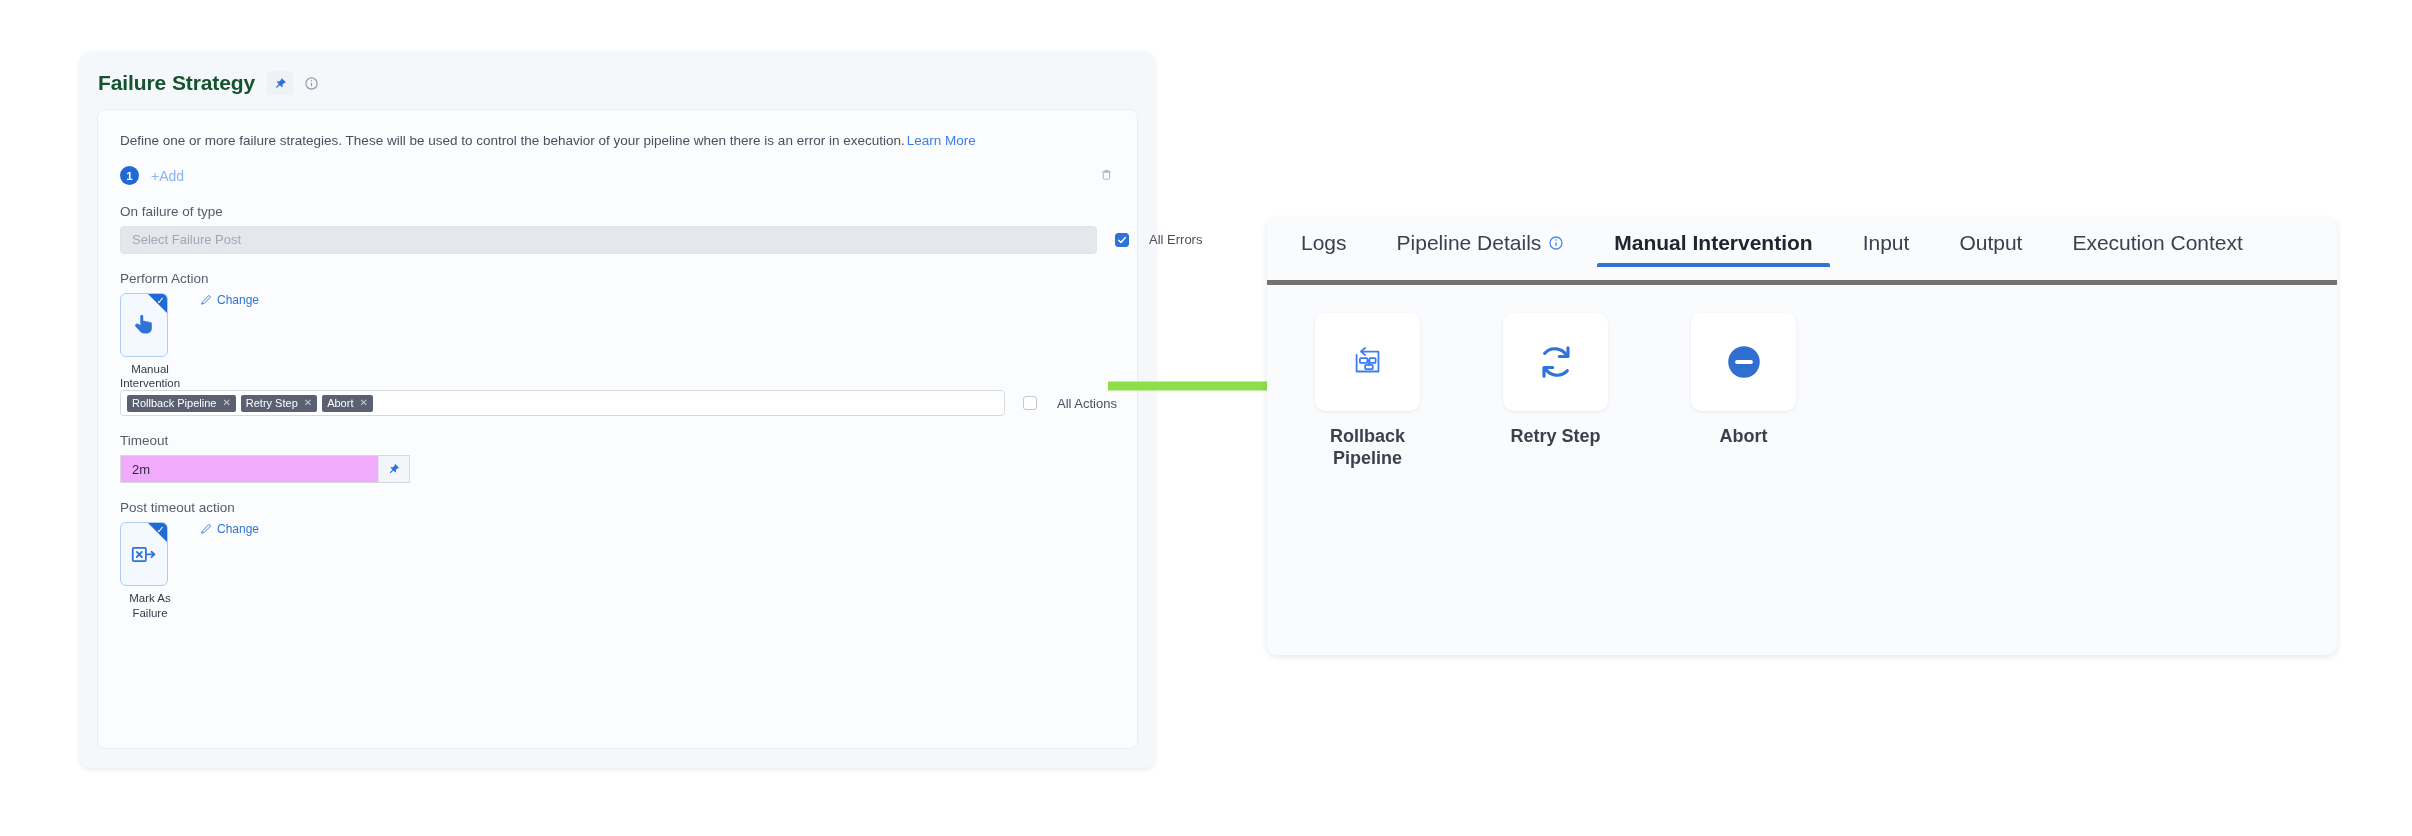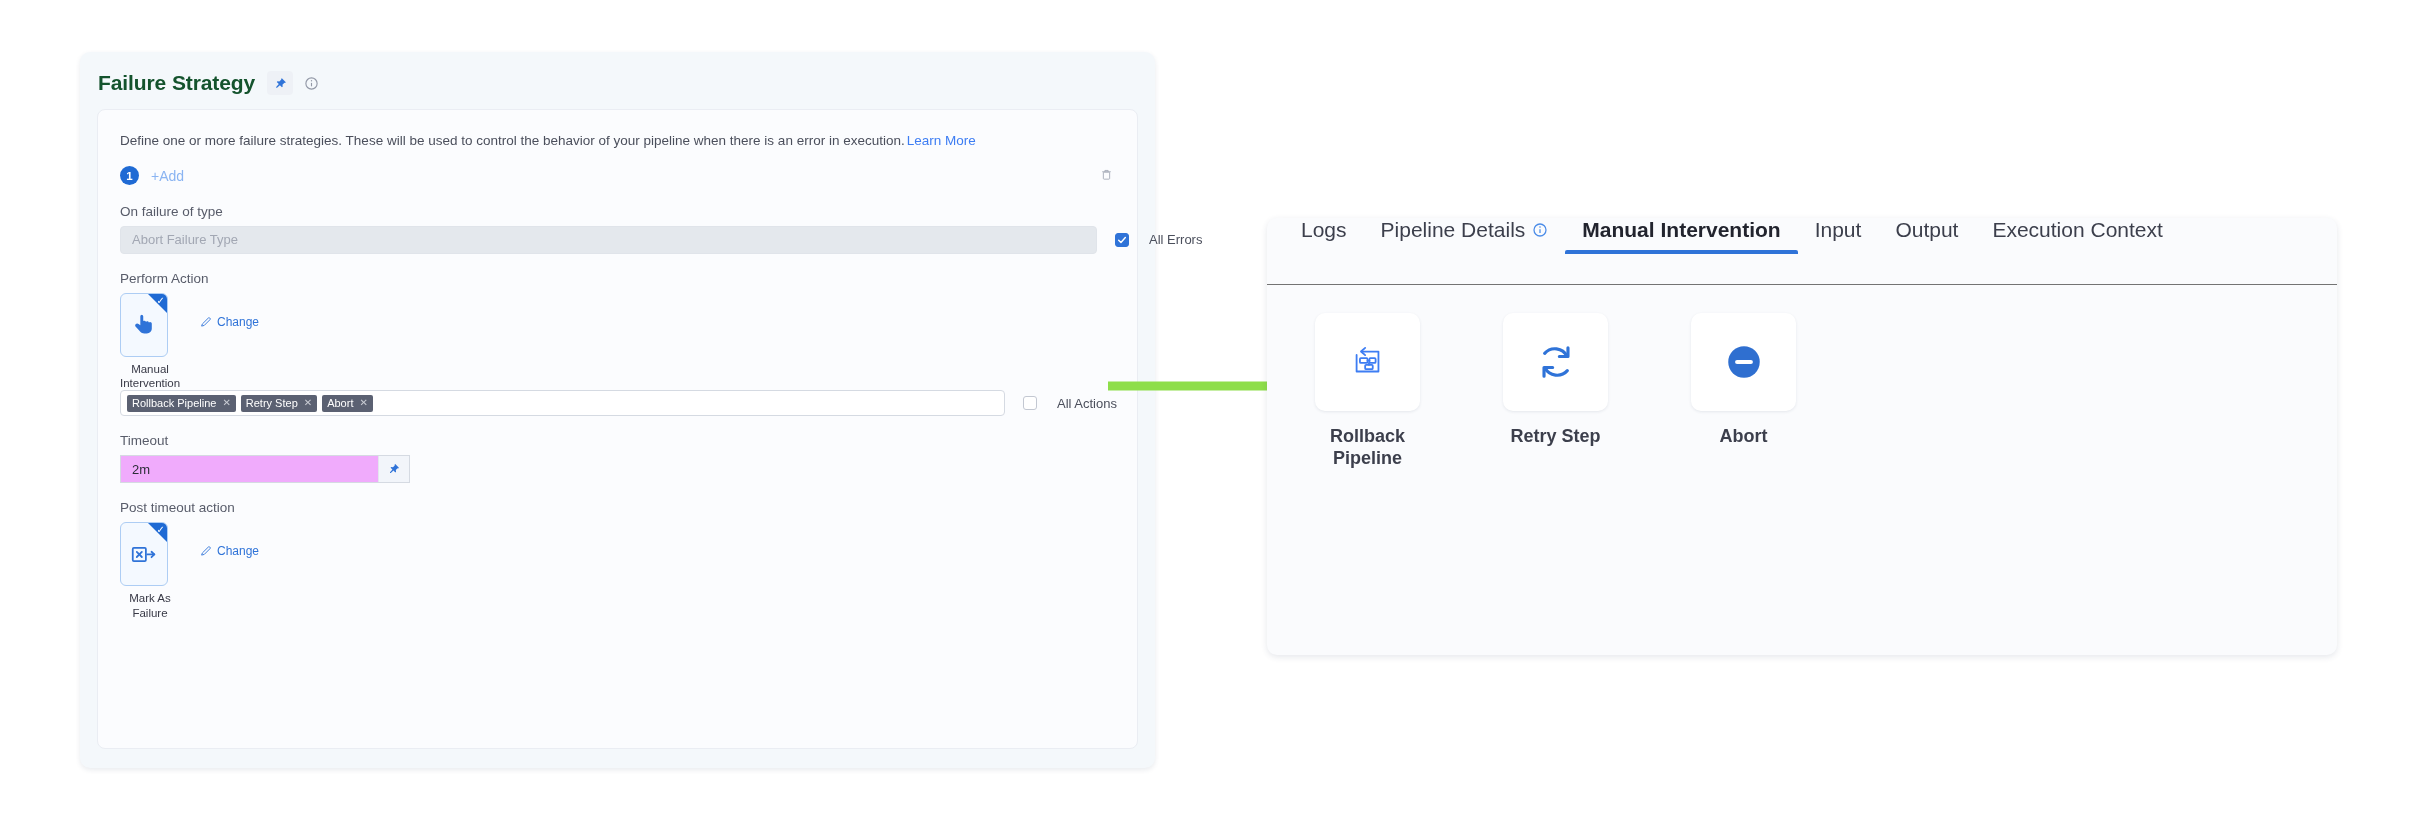--- a/index.html
+++ b/index.html
@@ -204,21 +204,20 @@
     font-size: 11.5px;
     color: #383946;
     line-height: 1.25;
     width: 60px;
     text-align: center;
   }
   .change-link {
     display: flex;
     align-items: center;
     gap: 5px;
-    margin-top: 22px;
     color: #2f73d8;
     font-size: 12px;
   }
 
   #allowed-actions-input {
     flex: 0 0 885px;
     height: 26px;
     background: #ffffff;
     border: 1px solid #d5dae2;
     border-radius: 4px;
@@ -285,25 +284,25 @@
     top: 218px;
     width: 1070px;
     height: 437px;
     background: #fafbfd;
     border-radius: 10px;
     box-shadow: 0 2px 6px rgba(40,60,90,0.12);
     box-sizing: border-box;
   }
   #tabs-row {
     display: flex;
-    align-items: flex-start;
+    align-items: center;
     height: 67px;
     padding-left: 34px;
-    gap: 0px;
-    border-bottom: 1px solid #737373;
+    gap: 16px;
+    border-bottom: 5px solid #737373;
     box-sizing: border-box;
   }
   .tab {
     display: flex;
     align-items: center;
     gap: 7px;
     font-size: 21px;
     color: #3c3f4c;
     padding: 0 17px 12px 17px;
     position: relative;
@@ -390,21 +389,21 @@
             <path d="M4 7h16"></path>
             <path d="M9 7V4.5h6V7"></path>
             <rect x="6.2" y="7.6" width="11.6" height="13" rx="1.4"></rect>
           </svg>
         </span>
       </div>
 
       <div class="field-label">On failure of type</div>
       <div class="row-with-check">
         <div id="failure-type-select">
-          <span>Abort Failure Type</span>
+          <span>Select Failure Post</span>
         </div>
         <div class="checkbox-group">
           <span class="cb checked">
             <svg width="10" height="10" viewBox="0 0 24 24" fill="none" stroke="#ffffff" stroke-width="3.4" stroke-linecap="round" stroke-linejoin="round">
               <polyline points="4,12.5 9.5,18 20,6"></polyline>
             </svg>
           </span>
           <span class="cb-label">All Errors</span>
         </div>
       </div>

